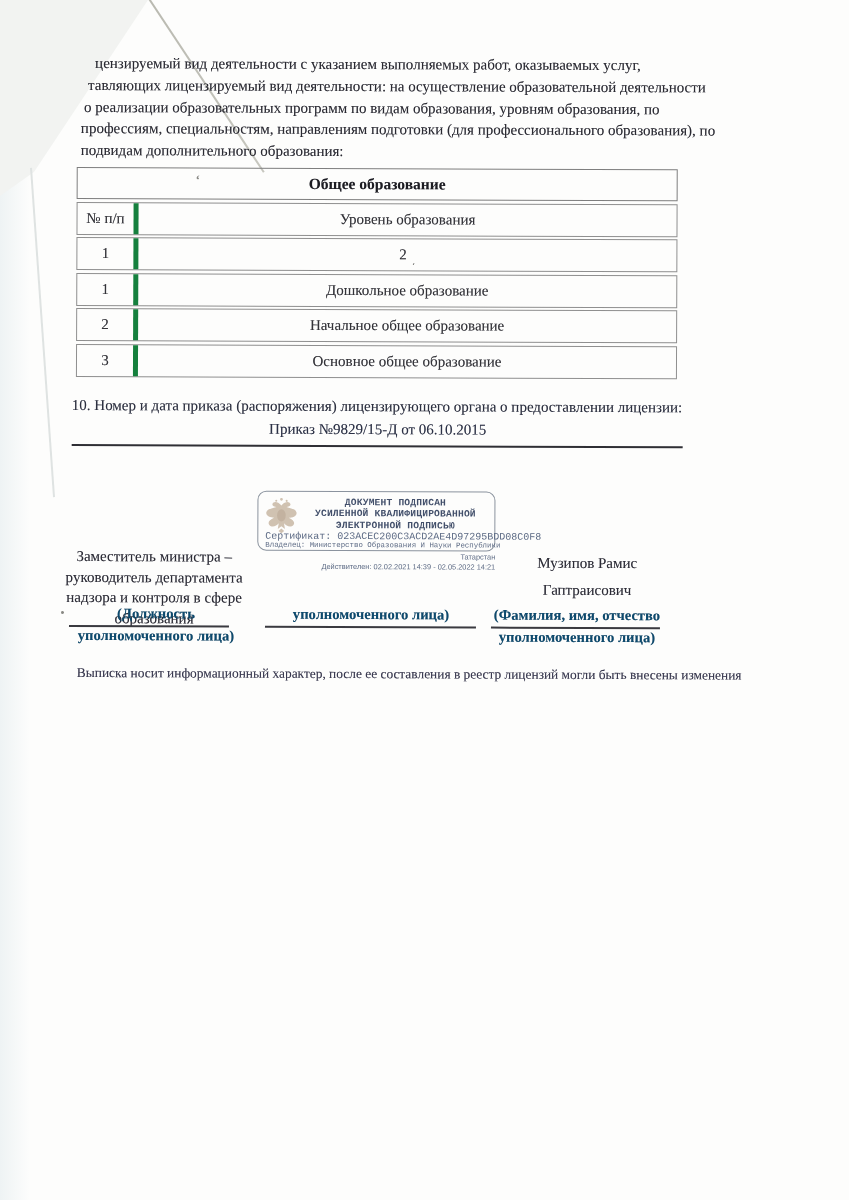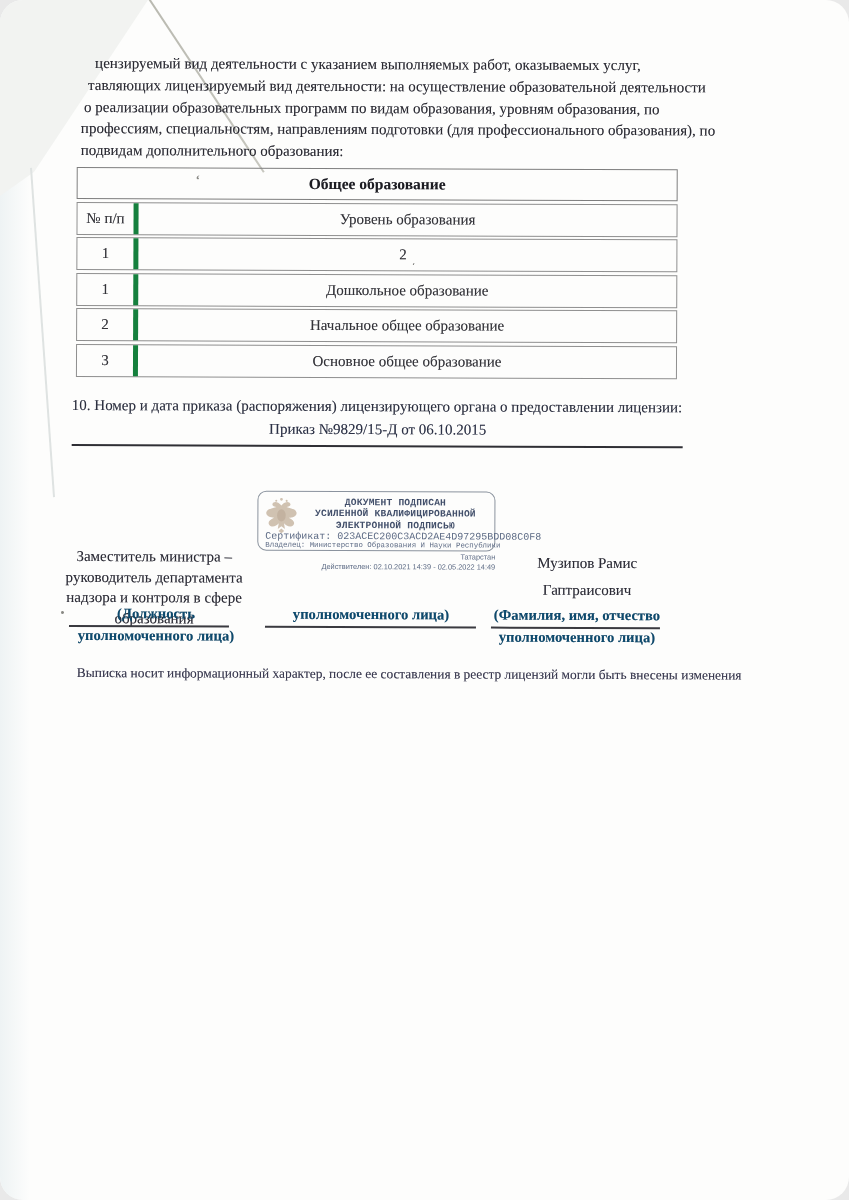--- a/index.html
+++ b/index.html
@@ -1,18 +1,18 @@
 <!DOCTYPE html>
 <html><head>
 <meta charset="utf-8">
 <style>
   html,body{margin:0;padding:0;background:#e9e9e9;}
   .scan{
     position:relative;width:849px;height:1200px;background:#fdfdfc;
-    overflow:hidden;font-family:"Liberation Serif", serif;color:#2a2a32;border-radius:23px;
+    overflow:hidden;font-family:"Liberation Serif", serif;color:#2a2a32;
   }
   
   .left-band{position:absolute;left:0;top:0;width:30px;height:1200px;
     background:linear-gradient(to right,#eef3f4,rgba(253,253,252,0));}
   .fold-triangle{position:absolute;left:0;top:0;width:160px;height:200px;
     background:#f2f3f1;clip-path:polygon(0 0,148px 0,34px 172px,0 196px);}
   .fold-line{position:absolute;left:146px;top:-4px;width:2px;height:212px;
     background:linear-gradient(#b9b9b0,#c7c7bf);transform:rotate(-33.5deg);transform-origin:top left;}
   .fold-line2{position:absolute;left:30px;top:168px;width:1.5px;height:330px;
     background:#dfe3e2;transform:rotate(-4deg);transform-origin:top left;}
@@ -125,21 +125,21 @@
       <div class="stamp-title">
         <div>ДОКУМЕНТ ПОДПИСАН</div>
         <div>УСИЛЕННОЙ КВАЛИФИЦИРОВАННОЙ</div>
         <div>ЭЛЕКТРОННОЙ ПОДПИСЬЮ</div>
       </div>
       <div class="stamp-cert">Сертификат: 023ACEC200C3ACD2AE4D97295BDD08C0F8</div>
       <div class="stamp-owner">Владелец: Министерство Образования И Науки Республики</div>
     </div>
     <div class="stamp-overflow">
       <div>Татарстан</div>
-      <div>Действителен: 02.10.2021 14:39 - 02.05.2022 14:49</div>
+      <div>Действителен: 02.02.2021 14:39 - 02.05.2022 14:21</div>
     </div>
 
     <div class="sig-position">
       <div>Заместитель министра –</div>
       <div>руководитель департамента</div>
       <div>надзора и контроля в сфере</div>
       <div>образования</div>
     </div>
     <div class="sig-name">
       <div>Музипов Рамис</div>

